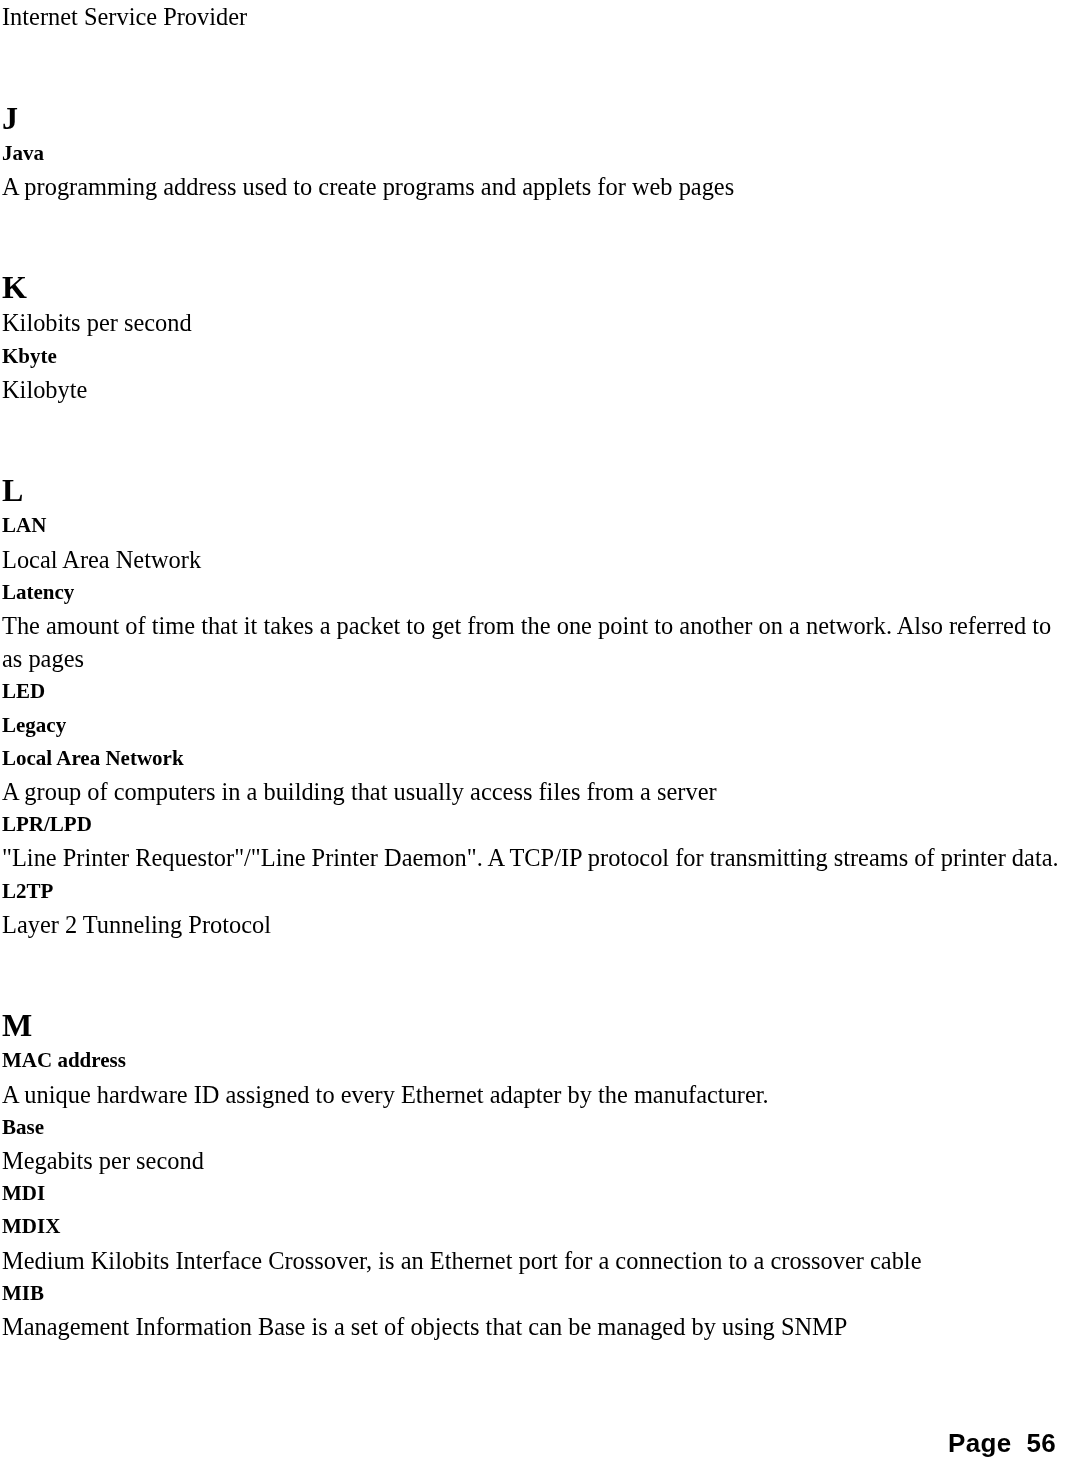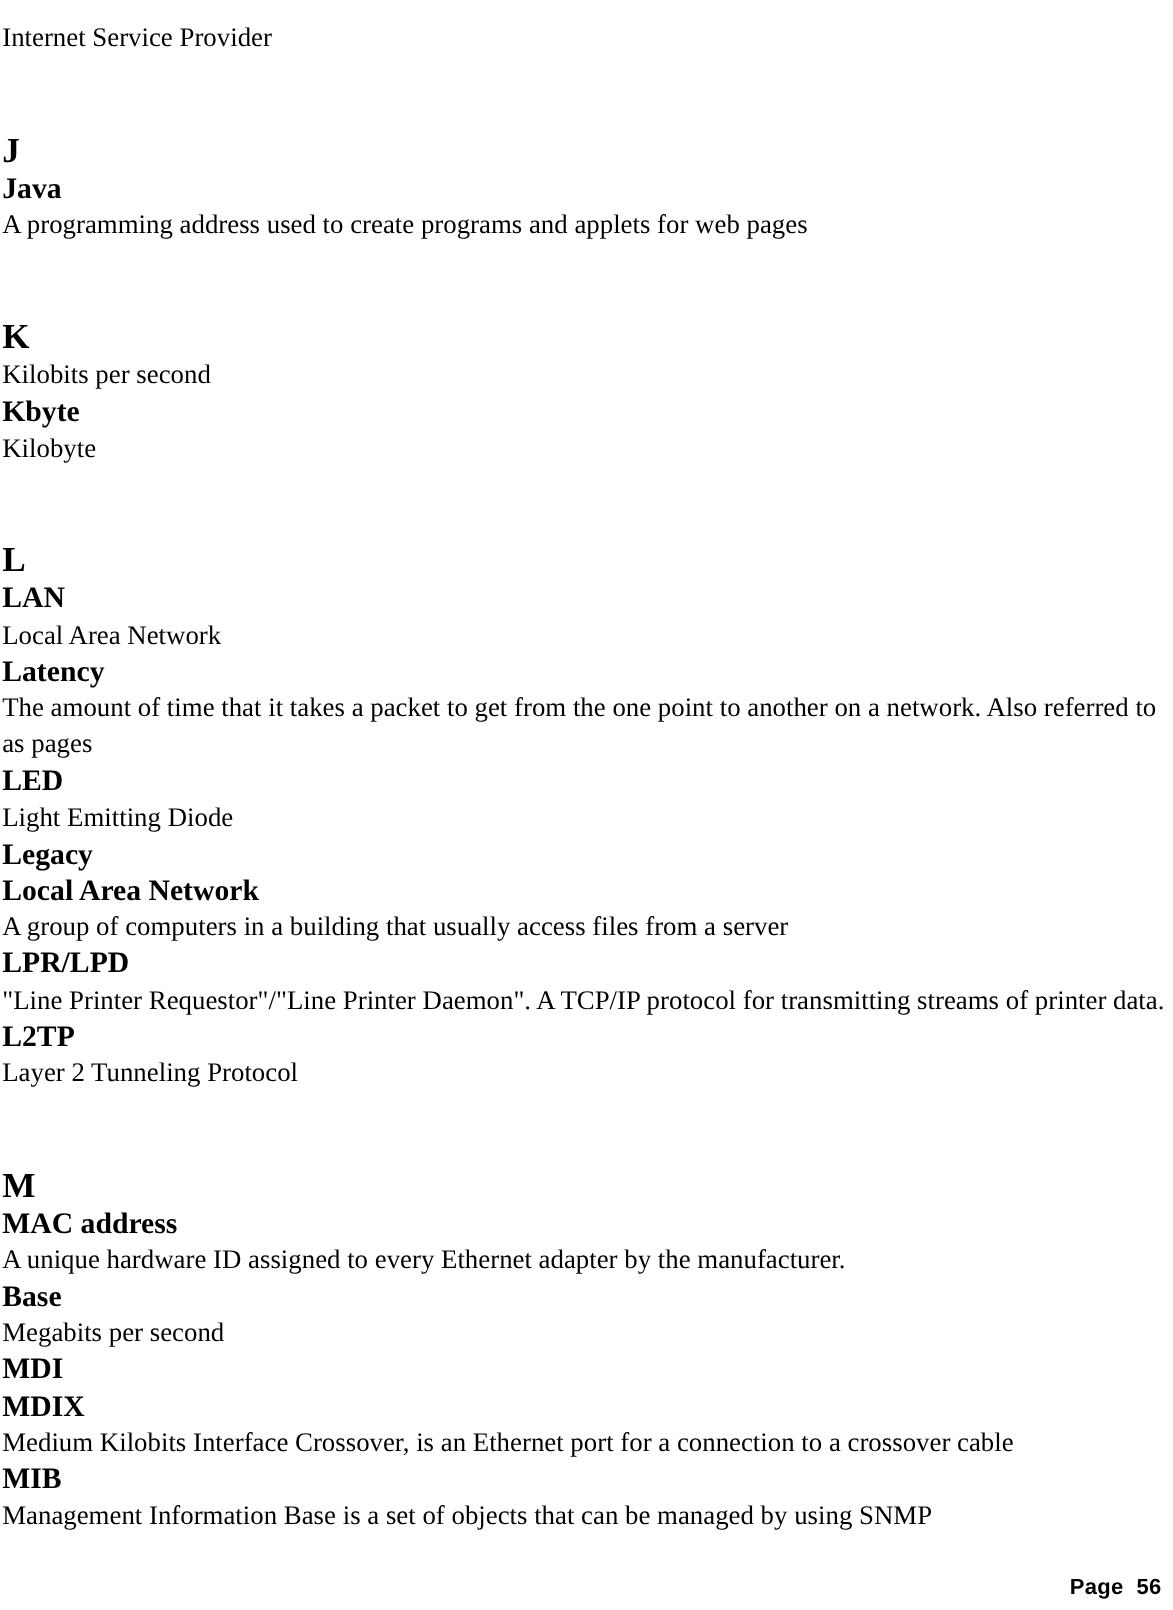--- a/index.html
+++ b/index.html
@@ -18,60 +18,60 @@
     -webkit-font-smoothing: antialiased;
   }
 
   .page {
     position: absolute;
     left: 0;
     top: 0;
     width: 1066px;
     height: 1464px;
     box-sizing: border-box;
-    padding: 18px 8px 0 2px;
+    padding: 0 8px 0 2px;
   }
 
   .content {
     width: 1058px;
   }
 
   
   .line {
     font-size: 24.4px;
     line-height: 33.2px;
     font-weight: normal;
     letter-spacing: 0;
     white-space: normal;
     word-spacing: 0px;
   }
 
   
   .term {
-    font-size: 27px;
+    font-size: 21px;
     line-height: 33.2px;
     font-weight: bold;
   }
 
   
   .section-letter {
     font-size: 32px;
     line-height: 37px;
     font-weight: bold;
     margin-top: 0;
   }
   .gap-2 { height: 66.4px; }
 
   
   .footer {
     position: absolute;
     right: 10px;
     bottom: 8px;
     font-family: "Liberation Sans", "DejaVu Sans", sans-serif;
-    font-size: 20px;
+    font-size: 26px;
     font-weight: bold;
     letter-spacing: 0.3px;
     line-height: 26px;
     white-space: pre;
     text-align: right;
   }
 </style>
 </head>
 <body>
 
@@ -94,21 +94,20 @@
     <div class="line">Kilobyte</div>
 
     <div class="gap-2"></div>
 
     <div class="section-letter">L</div>
     <div class="term">LAN</div>
     <div class="line">Local Area Network</div>
     <div class="term">Latency</div>
     <div class="line">The amount of time that it takes a packet to get from the one point to another on a network. Also referred to as pages</div>
     <div class="term">LED</div>
-    <div class="line">Light Emitting Diode</div>
     <div class="term">Legacy</div>
     <div class="term">Local Area Network</div>
     <div class="line">A group of computers in a building that usually access files from a server</div>
     <div class="term">LPR/LPD</div>
     <div class="line">"Line Printer Requestor"/"Line Printer Daemon". A TCP/IP protocol for transmitting streams of printer data.</div>
     <div class="term">L2TP</div>
     <div class="line">Layer 2 Tunneling Protocol</div>
 
     <div class="gap-2"></div>
 

